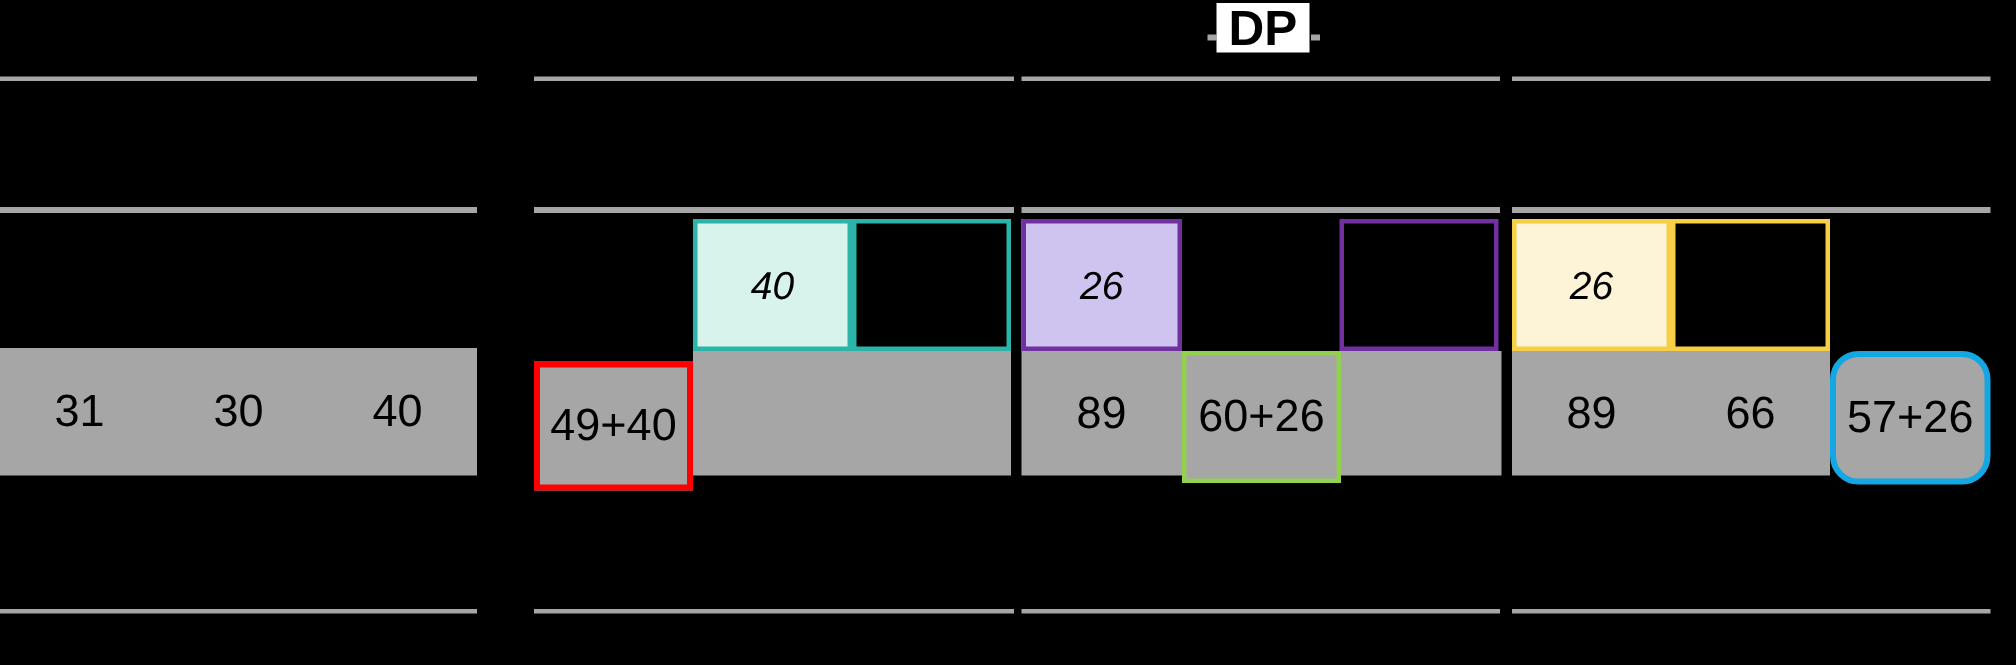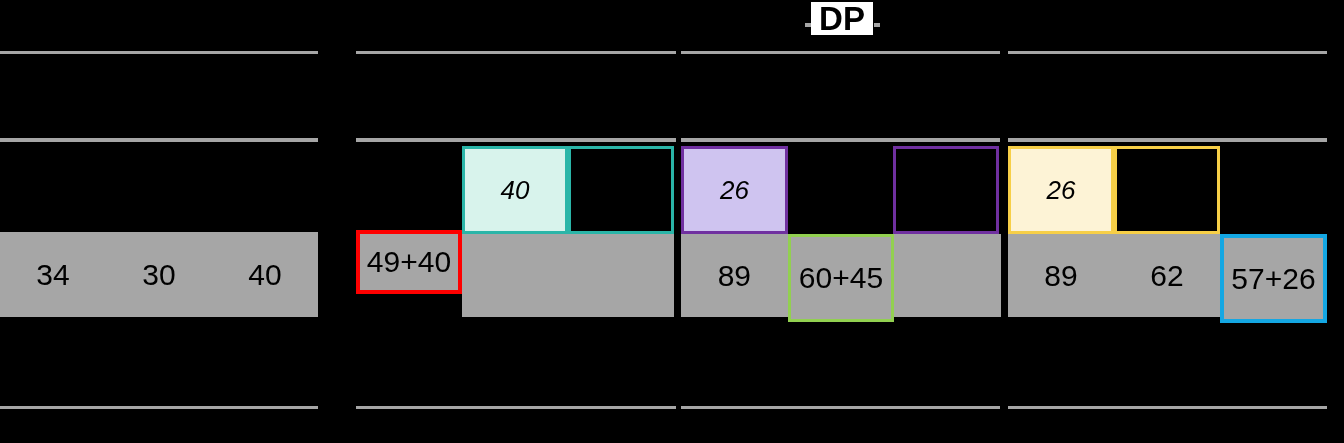--- a/index.html
+++ b/index.html
@@ -75,55 +75,55 @@
   <div class="line" style="left:356px;width:320px;top:138px;"></div>
   <div class="line" style="left:681px;width:319px;top:138px;"></div>
   <div class="line" style="left:1008px;width:319px;top:138px;"></div>
 
   <div class="line" style="left:0;width:318px;top:406px;height:3px;"></div>
   <div class="line" style="left:356px;width:320px;top:406px;height:3px;"></div>
   <div class="line" style="left:681px;width:319px;top:406px;height:3px;"></div>
   <div class="line" style="left:1008px;width:319px;top:406px;height:3px;"></div>
 
   <div class="bar" style="left:0;top:232px;width:318px;height:85px;">
-    <div class="cell">34</div>
+    <div class="cell">31</div>
     <div class="cell">30</div>
     <div class="cell">40</div>
   </div>
 
   <div class="memo-cell memo-teal-filled" style="left:462px;width:106px;">
     <span>40</span>
   </div>
   <div class="memo-cell memo-teal-empty" style="left:568px;width:106px;"></div>
-  <div class="sum-box sum-red" style="left:356px;top:230px;width:106px;height:64px;">
+  <div class="sum-box sum-red" style="left:356px;top:241px;width:106px;height:86px;">
     <span>49+40</span>
   </div>
   <div class="bar" style="left:462px;top:234px;width:212px;height:83px;">
     <div class="cell"></div>
     <div class="cell"></div>
   </div>
 
   <div class="memo-cell memo-purple-filled" style="left:681px;width:107px;">
     <span>26</span>
   </div>
   <div class="memo-cell memo-purple-empty" style="left:893px;width:106px;"></div>
   <div class="bar" style="left:681px;top:234px;width:320px;height:83px;">
     <div class="cell">89</div>
     <div class="cell"></div>
     <div class="cell"></div>
   </div>
   <div class="sum-box sum-green" style="left:788px;top:234px;width:106px;height:88px;">
-    <span>60+45</span>
+    <span>60+26</span>
   </div>
 
   <div class="memo-cell memo-gold-filled" style="left:1008px;width:106px;">
     <span>26</span>
   </div>
   <div class="memo-cell memo-gold-empty" style="left:1114px;width:106px;"></div>
   <div class="bar" style="left:1008px;top:234px;width:212px;height:83px;">
     <div class="cell">89</div>
-    <div class="cell">62</div>
+    <div class="cell">66</div>
   </div>
-  <div class="sum-box sum-blue" style="left:1220px;top:234px;width:107px;height:89px;">
+  <div class="sum-box sum-blue" style="left:1220px;top:234px;width:107px;height:89px;border-radius:19px;">
     <span>57+26</span>
   </div>
 
 </div>
 
 </body></html>

